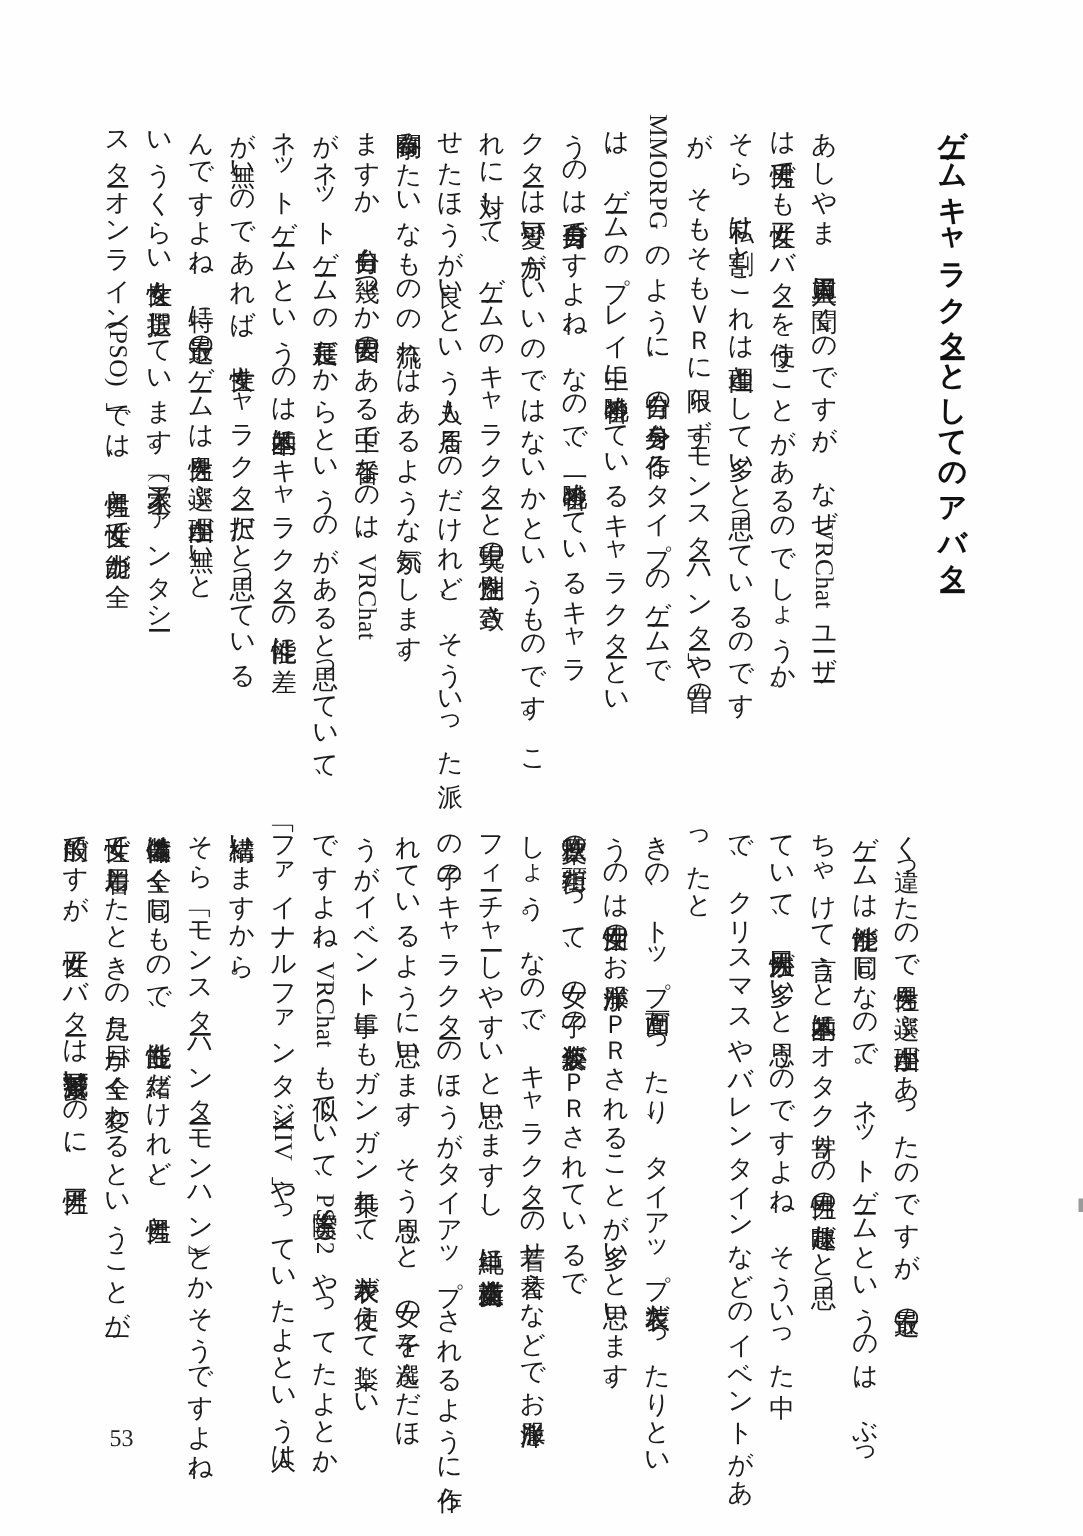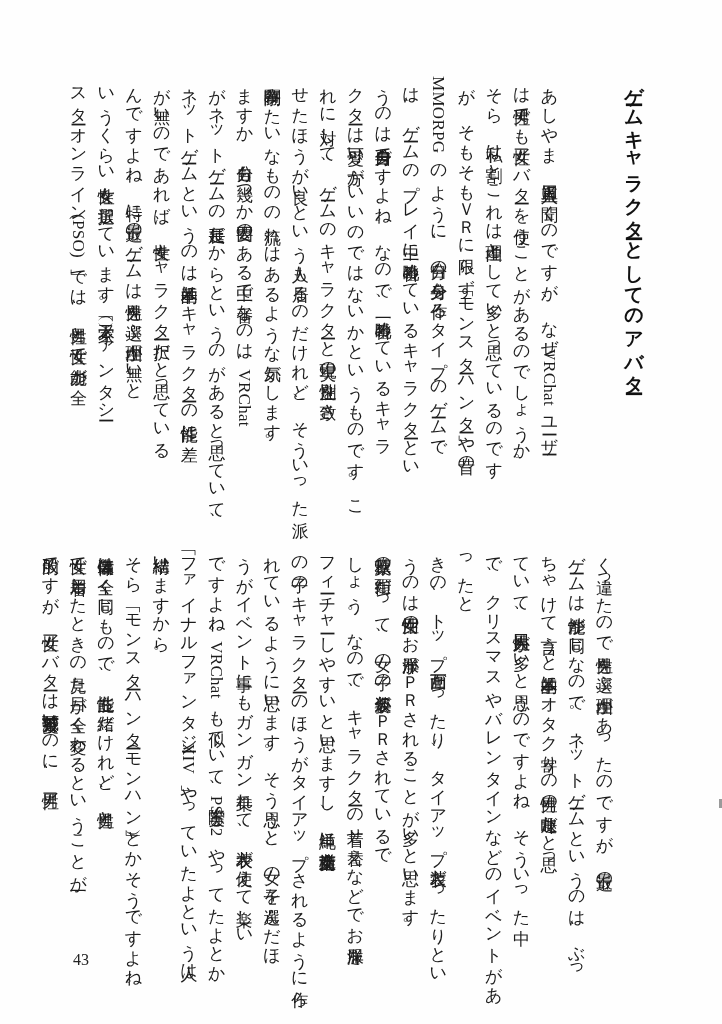--- a/index.html
+++ b/index.html
@@ -110,17 +110,17 @@
       <div class="vline">うがイベント事にもガンガン乗れて、衣装が使えて楽しい</div>
       <div class="vline">ですよね。VRChatも似ていて、実際PSO2やってたよとか、</div>
       <div class="vline">「ファイナルファンタジーXIV」やっていたよという人は</div>
       <div class="vline">結構いますから。</div>
       <div class="vline">そら　「モンスターハンター（モンハン）」とかそうですよね。</div>
       <div class="vline">装備自体は全く同じもので、性能も一緒だけれど、男性と</div>
       <div class="vline">女性で着用したときの見た目が全く変わるということが一</div>
       <div class="vline">般的ですが、女性アバターは滅茶苦茶可愛いのに、男性ア</div>
     </div>
 
-  <div class="page-number">43</div>
+  <div class="page-number">53</div>
 
   <div class="scan-artifact"></div>
 
 </div>
 
 </body></html>

